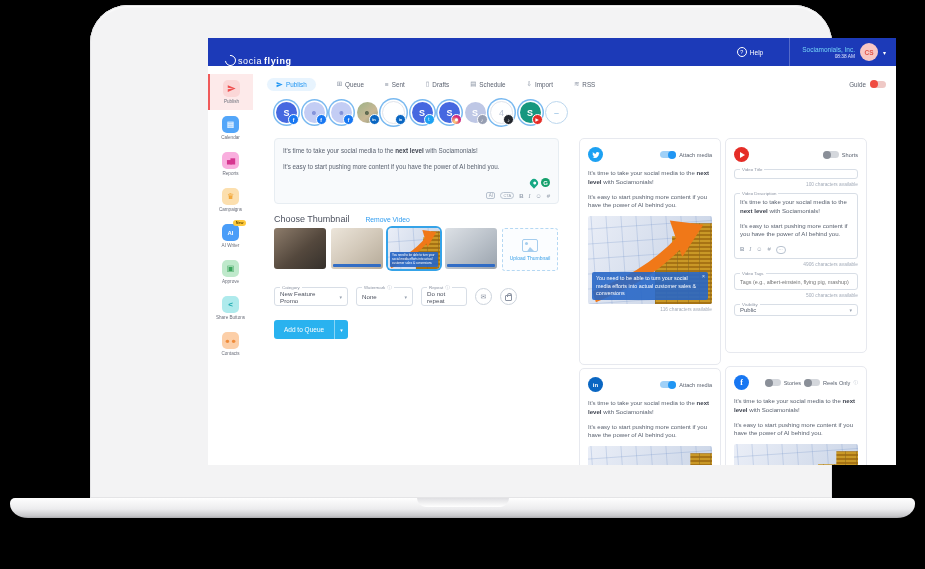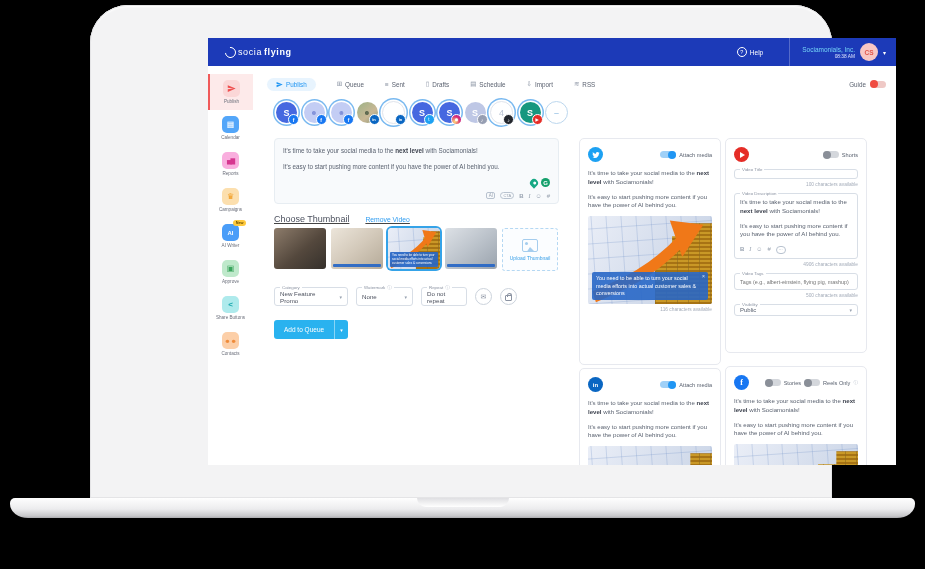--- a/index.html
+++ b/index.html
@@ -10,21 +10,21 @@
        border-radius:38px 38px 0 0;box-shadow:inset 0 0 0 1px #e4e4e6, inset 0 2px 2px #fff;}
   .base{position:absolute;left:10px;top:498px;width:905px;height:20px;
         background:linear-gradient(#fefefe,#ececee 55%,#c7c7ca 90%,#a9a9ad);
         border-radius:5px 5px 18px 18px / 5px 5px 14px 14px;}
   .base-notch{position:absolute;left:50%;top:0;width:92px;height:9px;margin-left:-46px;
         background:linear-gradient(#dfdfe2,#ffffff);border-radius:0 0 9px 9px;}
   .screen{position:absolute;left:118px;top:33px;width:688px;height:427px;background:#fff;
         overflow:hidden;font-size:7px;color:#444;}
   
   .topbar{position:absolute;left:0;top:0;right:0;height:28px;background:#1c3ab8;display:flex;
-        align-items:center;color:#fff;}
+        align-items:flex-end;color:#fff;}
   .logo{display:flex;align-items:center;margin-left:17px;gap:2px;}
   .logo .swoosh{width:9px;height:9px;border:1.5px solid #fff;border-radius:50%;
         border-left-color:transparent;transform:rotate(40deg);display:inline-block;}
   .logo .t1{font-size:9px;letter-spacing:.6px;font-weight:400;}
   .logo .t2{font-size:9px;letter-spacing:.6px;font-weight:700;}
   .top-right{margin-left:auto;display:flex;align-items:center;height:100%;}
   .help{display:flex;align-items:center;gap:3px;font-size:6.5px;margin-right:26px;}
   .help .qmark{width:8px;height:8px;border:1px solid #fff;border-radius:50%;font-size:5.5px;
         display:flex;align-items:center;justify-content:center;}
   .account{display:flex;align-items:center;gap:5px;border-left:1px solid rgba(255,255,255,.25);
@@ -104,21 +104,21 @@
   .pin:after{content:"";position:absolute;left:2.5px;top:2.5px;width:3px;height:3px;background:#fff;border-radius:50%;}
   .gcirc{width:9px;height:9px;background:#15a06c;color:#fff;border-radius:50%;font-size:6px;
         display:flex;align-items:center;justify-content:center;font-weight:700;}
   .comp-tools{position:absolute;right:8px;bottom:4px;display:flex;gap:5px;align-items:center;
         color:#98a2b0;font-size:6px;}
   .ct-box{border:1px solid #b8c2cf;border-radius:2px;padding:0 1.5px;font-size:4.5px;}
   .ct-circ{border:1px solid #b8c2cf;border-radius:6px;padding:0 2px;font-size:4px;}
   .ct-b{font-weight:700;}
   .ct-i{font-style:italic;font-family:"Liberation Serif",serif;}
   
-  .thumb-head{position:absolute;left:21px;top:148px;display:flex;align-items:baseline;gap:16px;text-decoration:underline;}
+  .thumb-head{position:absolute;left:21px;top:148px;display:flex;align-items:baseline;gap:16px;}
   .thumb-title{font-size:9px;color:#4c515e;}
   .remove-link{font-size:6.8px;color:#2f9cf0;}
   .thumb-row{position:absolute;left:21px;top:162px;display:flex;gap:5px;}
   .thumb{width:52px;height:41px;border-radius:3px;position:relative;overflow:hidden;flex:0 0 auto;}
   .th1{background:linear-gradient(140deg,#8d7c6b,#54483d 55%,#35302b);}
   .th2{background:linear-gradient(140deg,#ece5da,#d3c9ba 50%,#b5aa98);}
   .th4{background:linear-gradient(140deg,#dde1e6,#bcc3cb 50%,#9aa3ad);}
   .thumb.sel{box-shadow:0 0 0 2px #35a3e8;border-radius:4px;}
   .th-cap{position:absolute;left:2px;right:2px;bottom:2px;background:rgba(38,102,197,.92);
         color:#fff;font-size:3px;line-height:1.3;padding:1.5px 2px;border-radius:1px;

